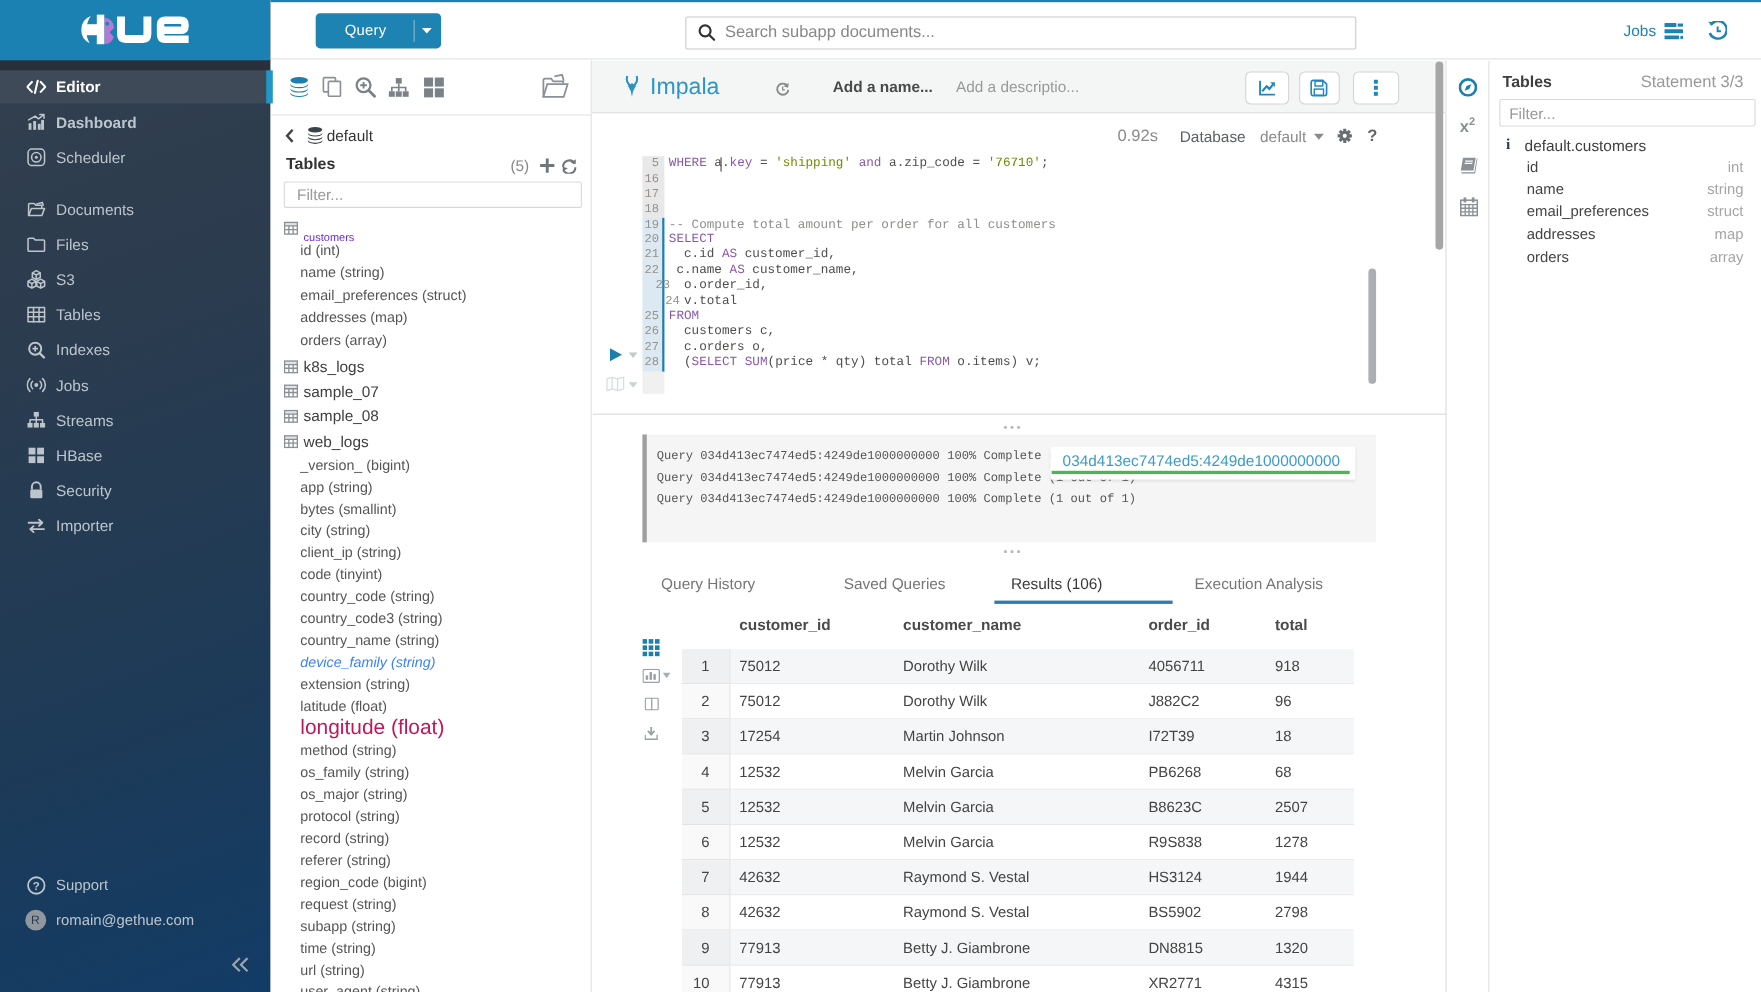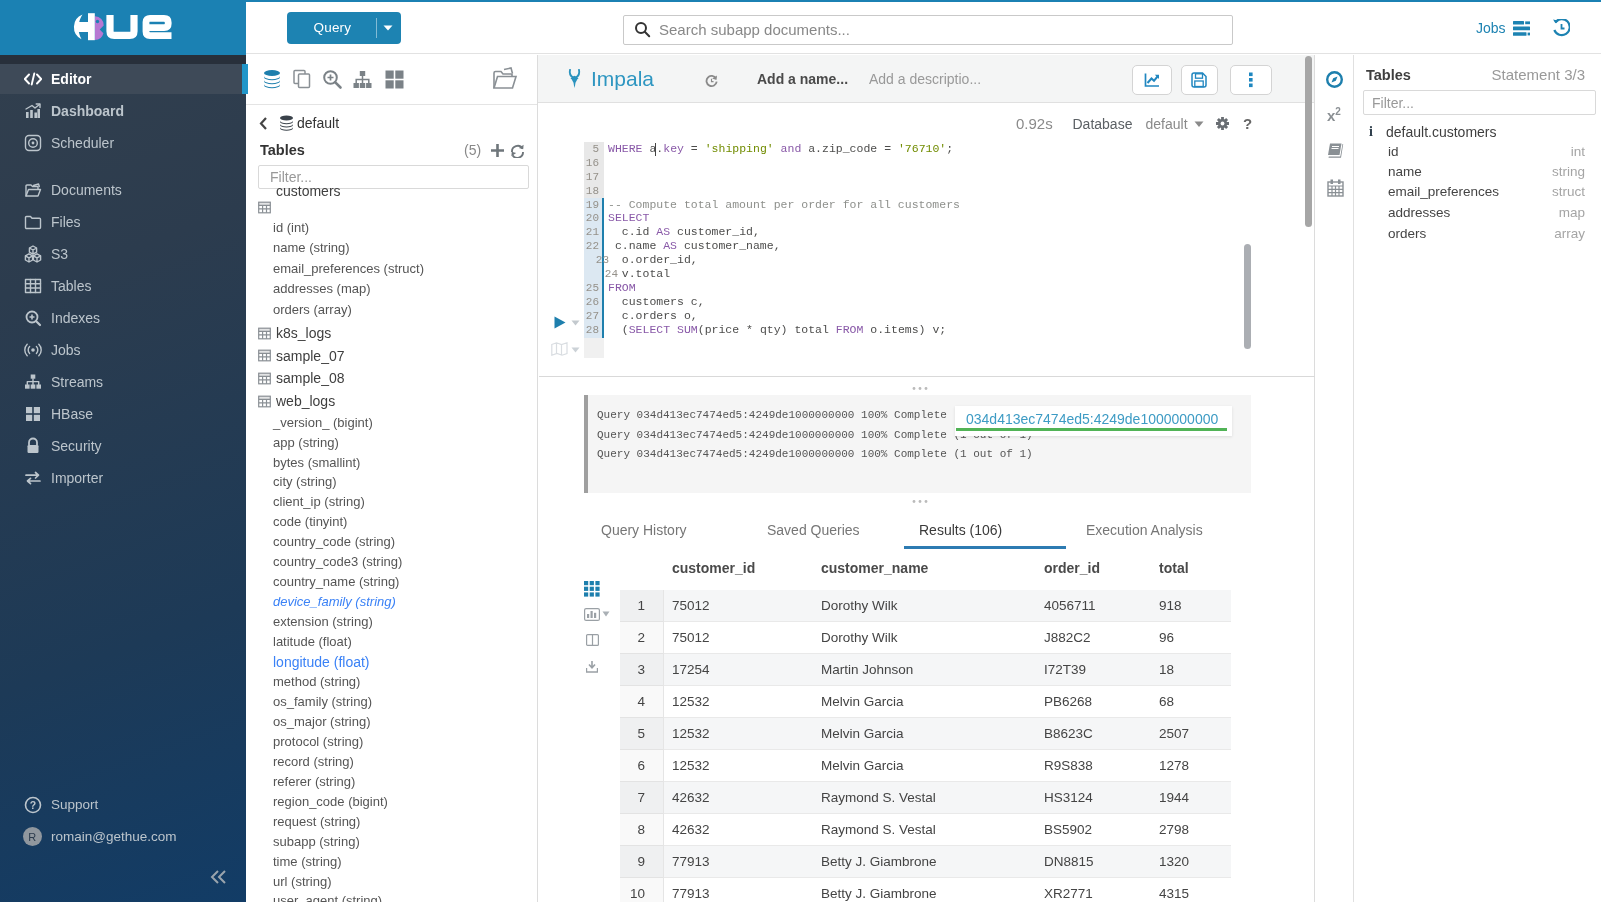--- a/index.html
+++ b/index.html
@@ -194,21 +194,21 @@
     </svg>
 <div class="abs" style="left:12px;top:110px;width:271px;height:24px;border:1px solid #d9d9d9;border-radius:2px;"></div>
 <div class="t" style="left:24px;top:112.0px;font-size:14px;color:#999;font-weight:normal;line-height:20px;">Filter...</div>
 </div>
 <div class="abs" style="left:246px;top:55px;width:291px;height:847px;overflow:hidden;pointer-events:none;">
 <svg class="abs" style="left:12px;top:145.9px;" width="13" height="13" viewBox="0 0 13 13">
       <rect x="0.7" y="1.2" width="11.6" height="10.6" stroke="#8a9095" stroke-width="1.2" fill="none"></rect>
       <path d="M0.7 4.4 L12.3 4.4 M0.7 7.8 L12.3 7.8 M4.6 4.4 L4.6 11.8 M8.5 4.4 L8.5 11.8" stroke="#8a9095" stroke-width="1.2"></path>
       <rect x="0.7" y="1.2" width="11.6" height="3.2" fill="#8a9095" opacity="0.25"></rect>
     </svg>
-<div class="t" style="left:30px;top:126px;font-size:14px;color:#404040;font-weight:normal;line-height:20px;">customers</div>
+<div class="t" style="left:30px;top:152px;font-size:10px;color:#6d28d9;font-weight:normal;line-height:20px;">customers</div>
 <svg class="abs" style="left:12px;top:271.5px;" width="13" height="13" viewBox="0 0 13 13">
       <rect x="0.7" y="1.2" width="11.6" height="10.6" stroke="#8a9095" stroke-width="1.2" fill="none"></rect>
       <path d="M0.7 4.4 L12.3 4.4 M0.7 7.8 L12.3 7.8 M4.6 4.4 L4.6 11.8 M8.5 4.4 L8.5 11.8" stroke="#8a9095" stroke-width="1.2"></path>
       <rect x="0.7" y="1.2" width="11.6" height="3.2" fill="#8a9095" opacity="0.25"></rect>
     </svg>
 <div class="t" style="left:30px;top:268.0px;font-size:14px;color:#3e3e3e;font-weight:normal;line-height:20px;">k8s_logs</div>
 <svg class="abs" style="left:12px;top:294.0px;" width="13" height="13" viewBox="0 0 13 13">
       <rect x="0.7" y="1.2" width="11.6" height="10.6" stroke="#8a9095" stroke-width="1.2" fill="none"></rect>
       <path d="M0.7 4.4 L12.3 4.4 M0.7 7.8 L12.3 7.8 M4.6 4.4 L4.6 11.8 M8.5 4.4 L8.5 11.8" stroke="#8a9095" stroke-width="1.2"></path>
       <rect x="0.7" y="1.2" width="11.6" height="3.2" fill="#8a9095" opacity="0.25"></rect>
@@ -236,21 +236,21 @@
 <div class="t" style="left:27px;top:397.5px;font-size:13px;color:#555;font-weight:normal;line-height:20px;">bytes (smallint)</div>
 <div class="t" style="left:27px;top:417.4px;font-size:13px;color:#555;font-weight:normal;line-height:20px;">city (string)</div>
 <div class="t" style="left:27px;top:437.4px;font-size:13px;color:#555;font-weight:normal;line-height:20px;">client_ip (string)</div>
 <div class="t" style="left:27px;top:457.4px;font-size:13px;color:#555;font-weight:normal;line-height:20px;">code (tinyint)</div>
 <div class="t" style="left:27px;top:477.3px;font-size:13px;color:#555;font-weight:normal;line-height:20px;">country_code (string)</div>
 <div class="t" style="left:27px;top:497.3px;font-size:13px;color:#555;font-weight:normal;line-height:20px;">country_code3 (string)</div>
 <div class="t" style="left:27px;top:517.2px;font-size:13px;color:#555;font-weight:normal;line-height:20px;">country_name (string)</div>
 <div class="t" style="left:27px;top:537.2px;font-size:13px;color:#3b82f6;font-weight:normal;line-height:20px;font-style:italic;">device_family (string)</div>
 <div class="t" style="left:27px;top:557.1px;font-size:13px;color:#555;font-weight:normal;line-height:20px;text-align:center;">extension (string)</div>
 <div class="t" style="left:27px;top:577.1px;font-size:13px;color:#555;font-weight:normal;line-height:20px;">latitude (float)</div>
-<div class="t" style="left:27px;top:597.0px;font-size:14px;color:#3b82f6;font-weight:normal;line-height:20px;">longitude (float)</div>
+<div class="t" style="left:27px;top:597.0px;font-size:19px;color:#be185d;font-weight:normal;line-height:20px;">longitude (float)</div>
 <div class="t" style="left:27px;top:617.0px;font-size:13px;color:#555;font-weight:normal;line-height:20px;">method (string)</div>
 <div class="t" style="left:27px;top:636.9px;font-size:13px;color:#555;font-weight:normal;line-height:20px;">os_family (string)</div>
 <div class="t" style="left:27px;top:656.9px;font-size:13px;color:#555;font-weight:normal;line-height:20px;">os_major (string)</div>
 <div class="t" style="left:27px;top:676.8px;font-size:13px;color:#555;font-weight:normal;line-height:20px;">protocol (string)</div>
 <div class="t" style="left:27px;top:696.8px;font-size:13px;color:#555;font-weight:normal;line-height:20px;">record (string)</div>
 <div class="t" style="left:27px;top:716.7px;font-size:13px;color:#555;font-weight:normal;line-height:20px;">referer (string)</div>
 <div class="t" style="left:27px;top:736.7px;font-size:13px;color:#555;font-weight:normal;line-height:20px;">region_code (bigint)</div>
 <div class="t" style="left:27px;top:756.6px;font-size:13px;color:#555;font-weight:normal;line-height:20px;">request (string)</div>
 <div class="t" style="left:27px;top:776.6px;font-size:13px;color:#555;font-weight:normal;line-height:20px;">subapp (string)</div>
 <div class="t" style="left:27px;top:796.5px;font-size:13px;color:#555;font-weight:normal;line-height:20px;">time (string)</div>

